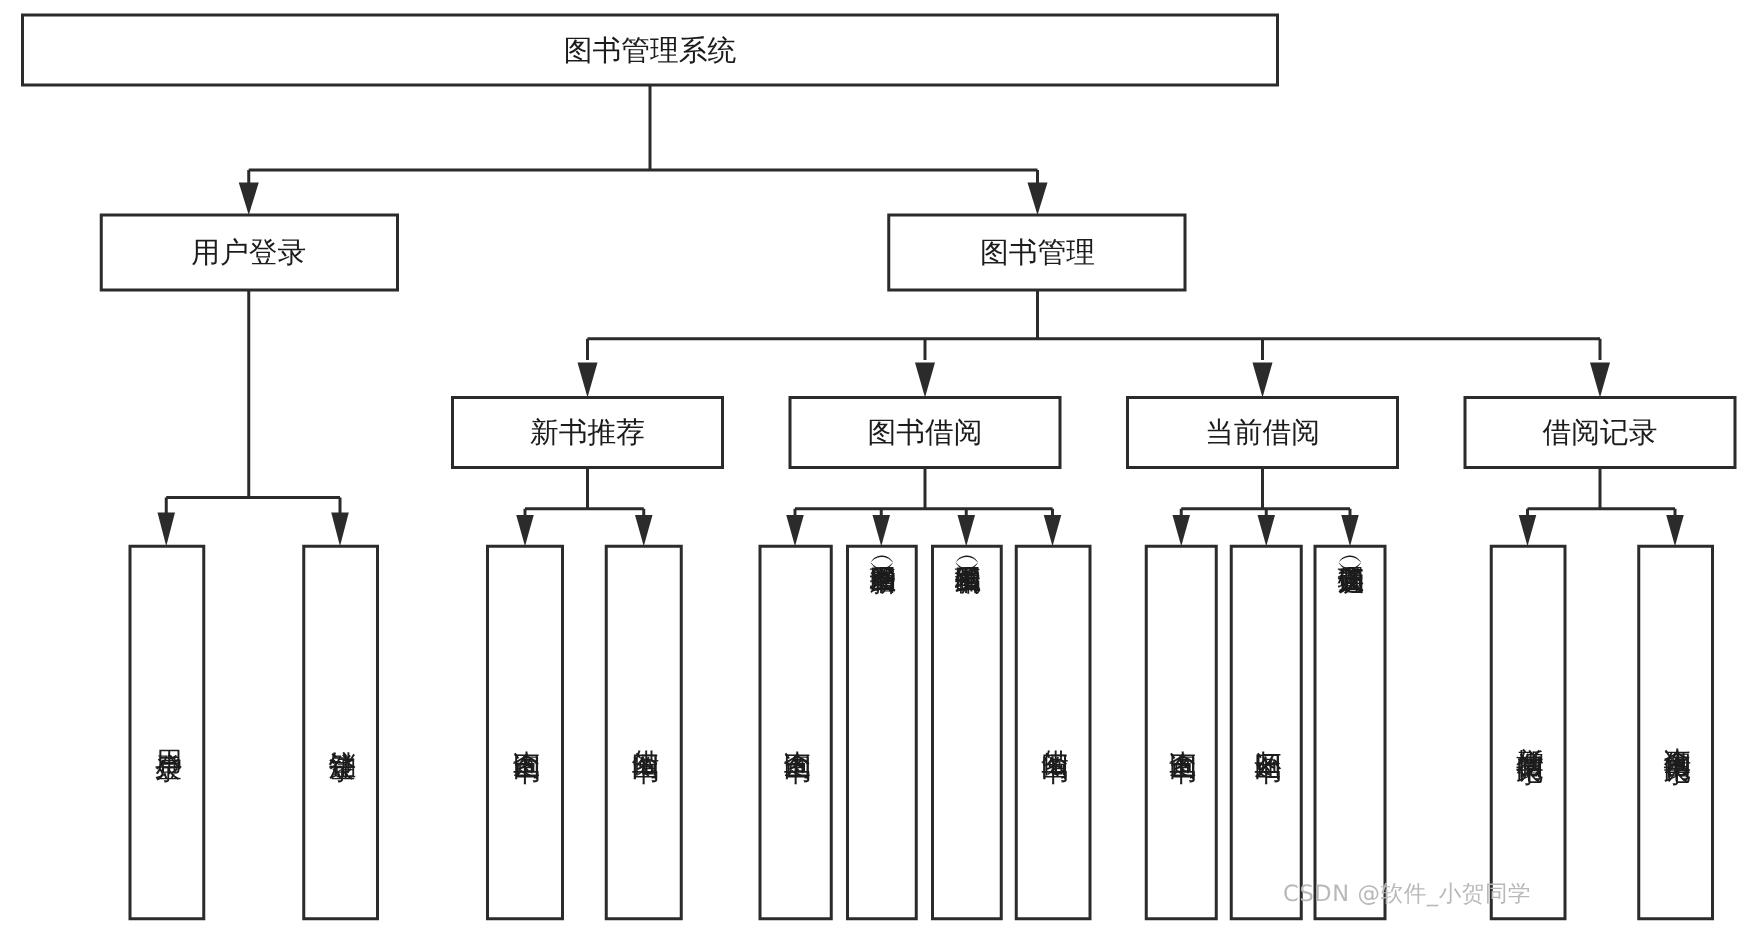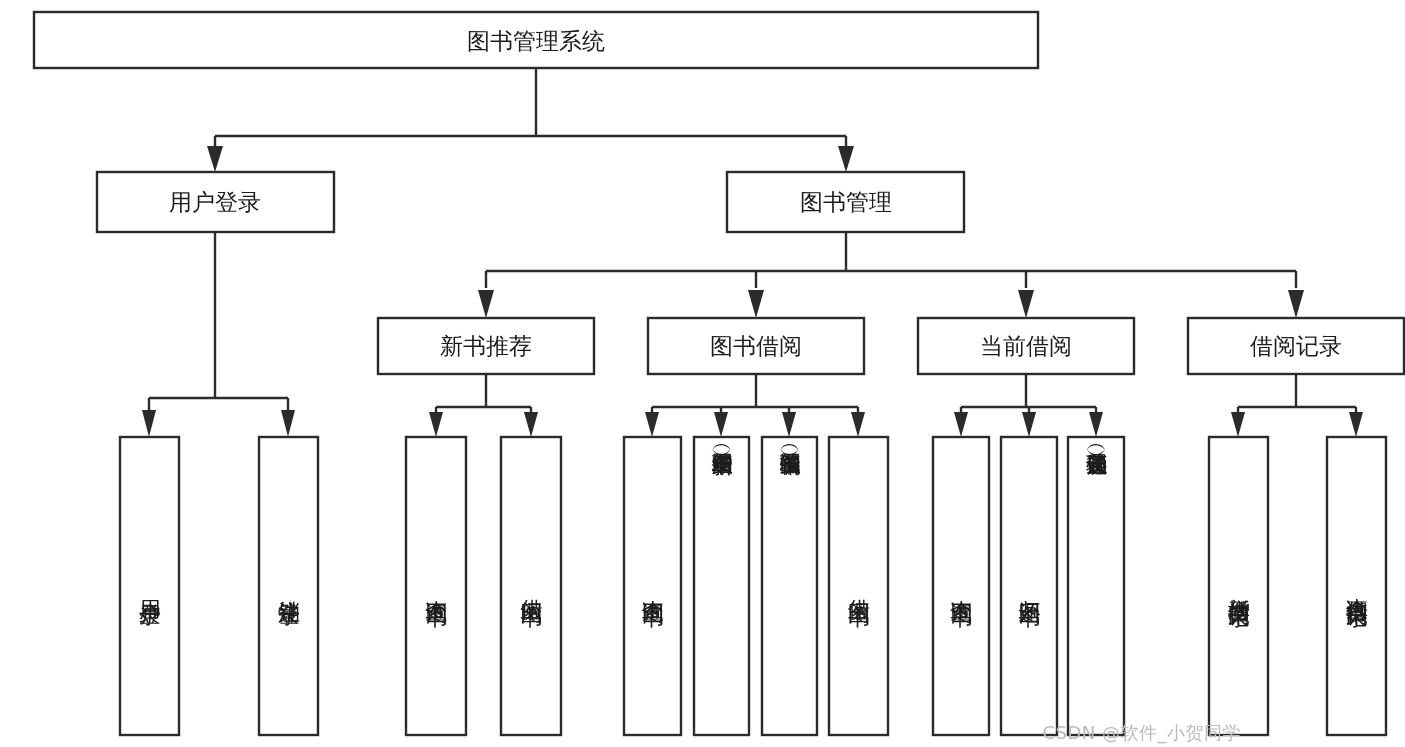--- a/index.html
+++ b/index.html
@@ -12,21 +12,20 @@
     width: 1405px;
     height: 747px;
     overflow: hidden;
     font-family: "DejaVu Sans", "Liberation Sans", sans-serif;
   }
   #diagram-root {
     position: relative;
     width: 1233px;
     height: 747px;
     background: #ffffff;
-    margin-left: 16px;
   }
   svg#diagram-svg {
     position: absolute;
     left: 0;
     top: 0;
     width: 1405px;
     height: 747px;
     display: block;
   }
   .node-rect {
@@ -65,21 +64,21 @@
     font-size: 22px;
     line-height: 1.22;
     color: #1c1c1c;
     letter-spacing: 2px;
     white-space: nowrap;
     text-align: center;
   }
   .watermark {
     position: absolute;
     right: 8px;
-    bottom: 2px;
+    bottom: 20px;
     font-family: "DejaVu Sans", "Liberation Sans", sans-serif;
     font-size: 18px;
     color: #b9b9b9;
     letter-spacing: 0.5px;
     white-space: nowrap;
     user-select: none;
   }
 </style>
 </head>
 <body>

